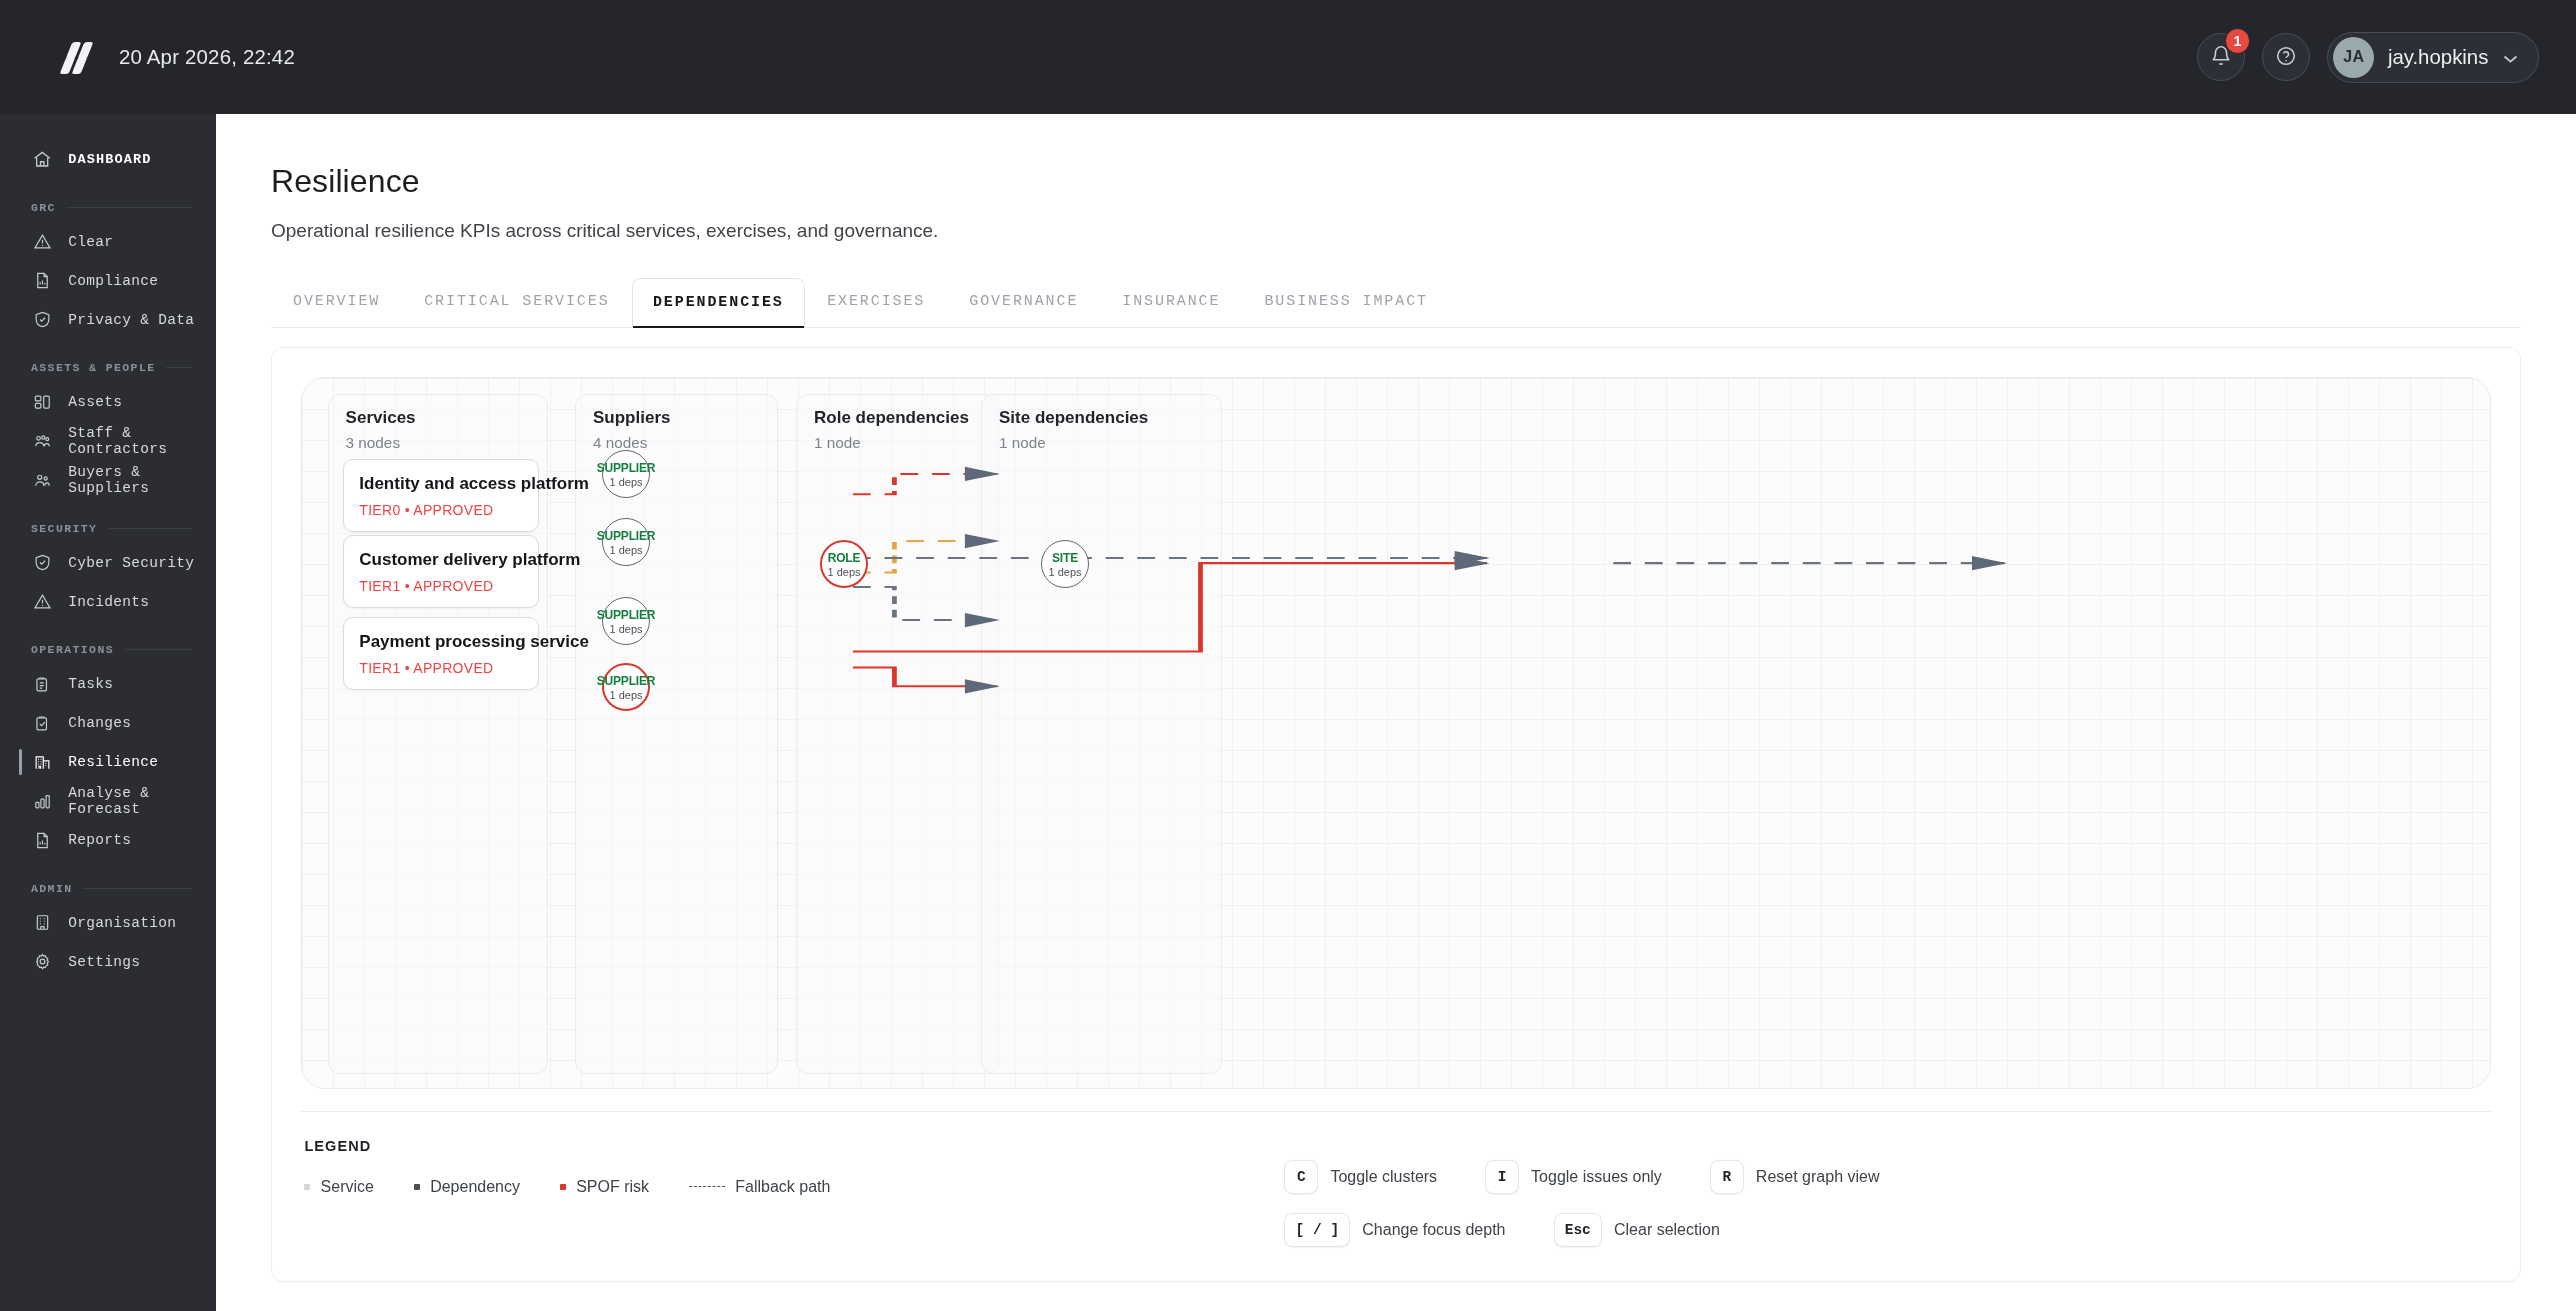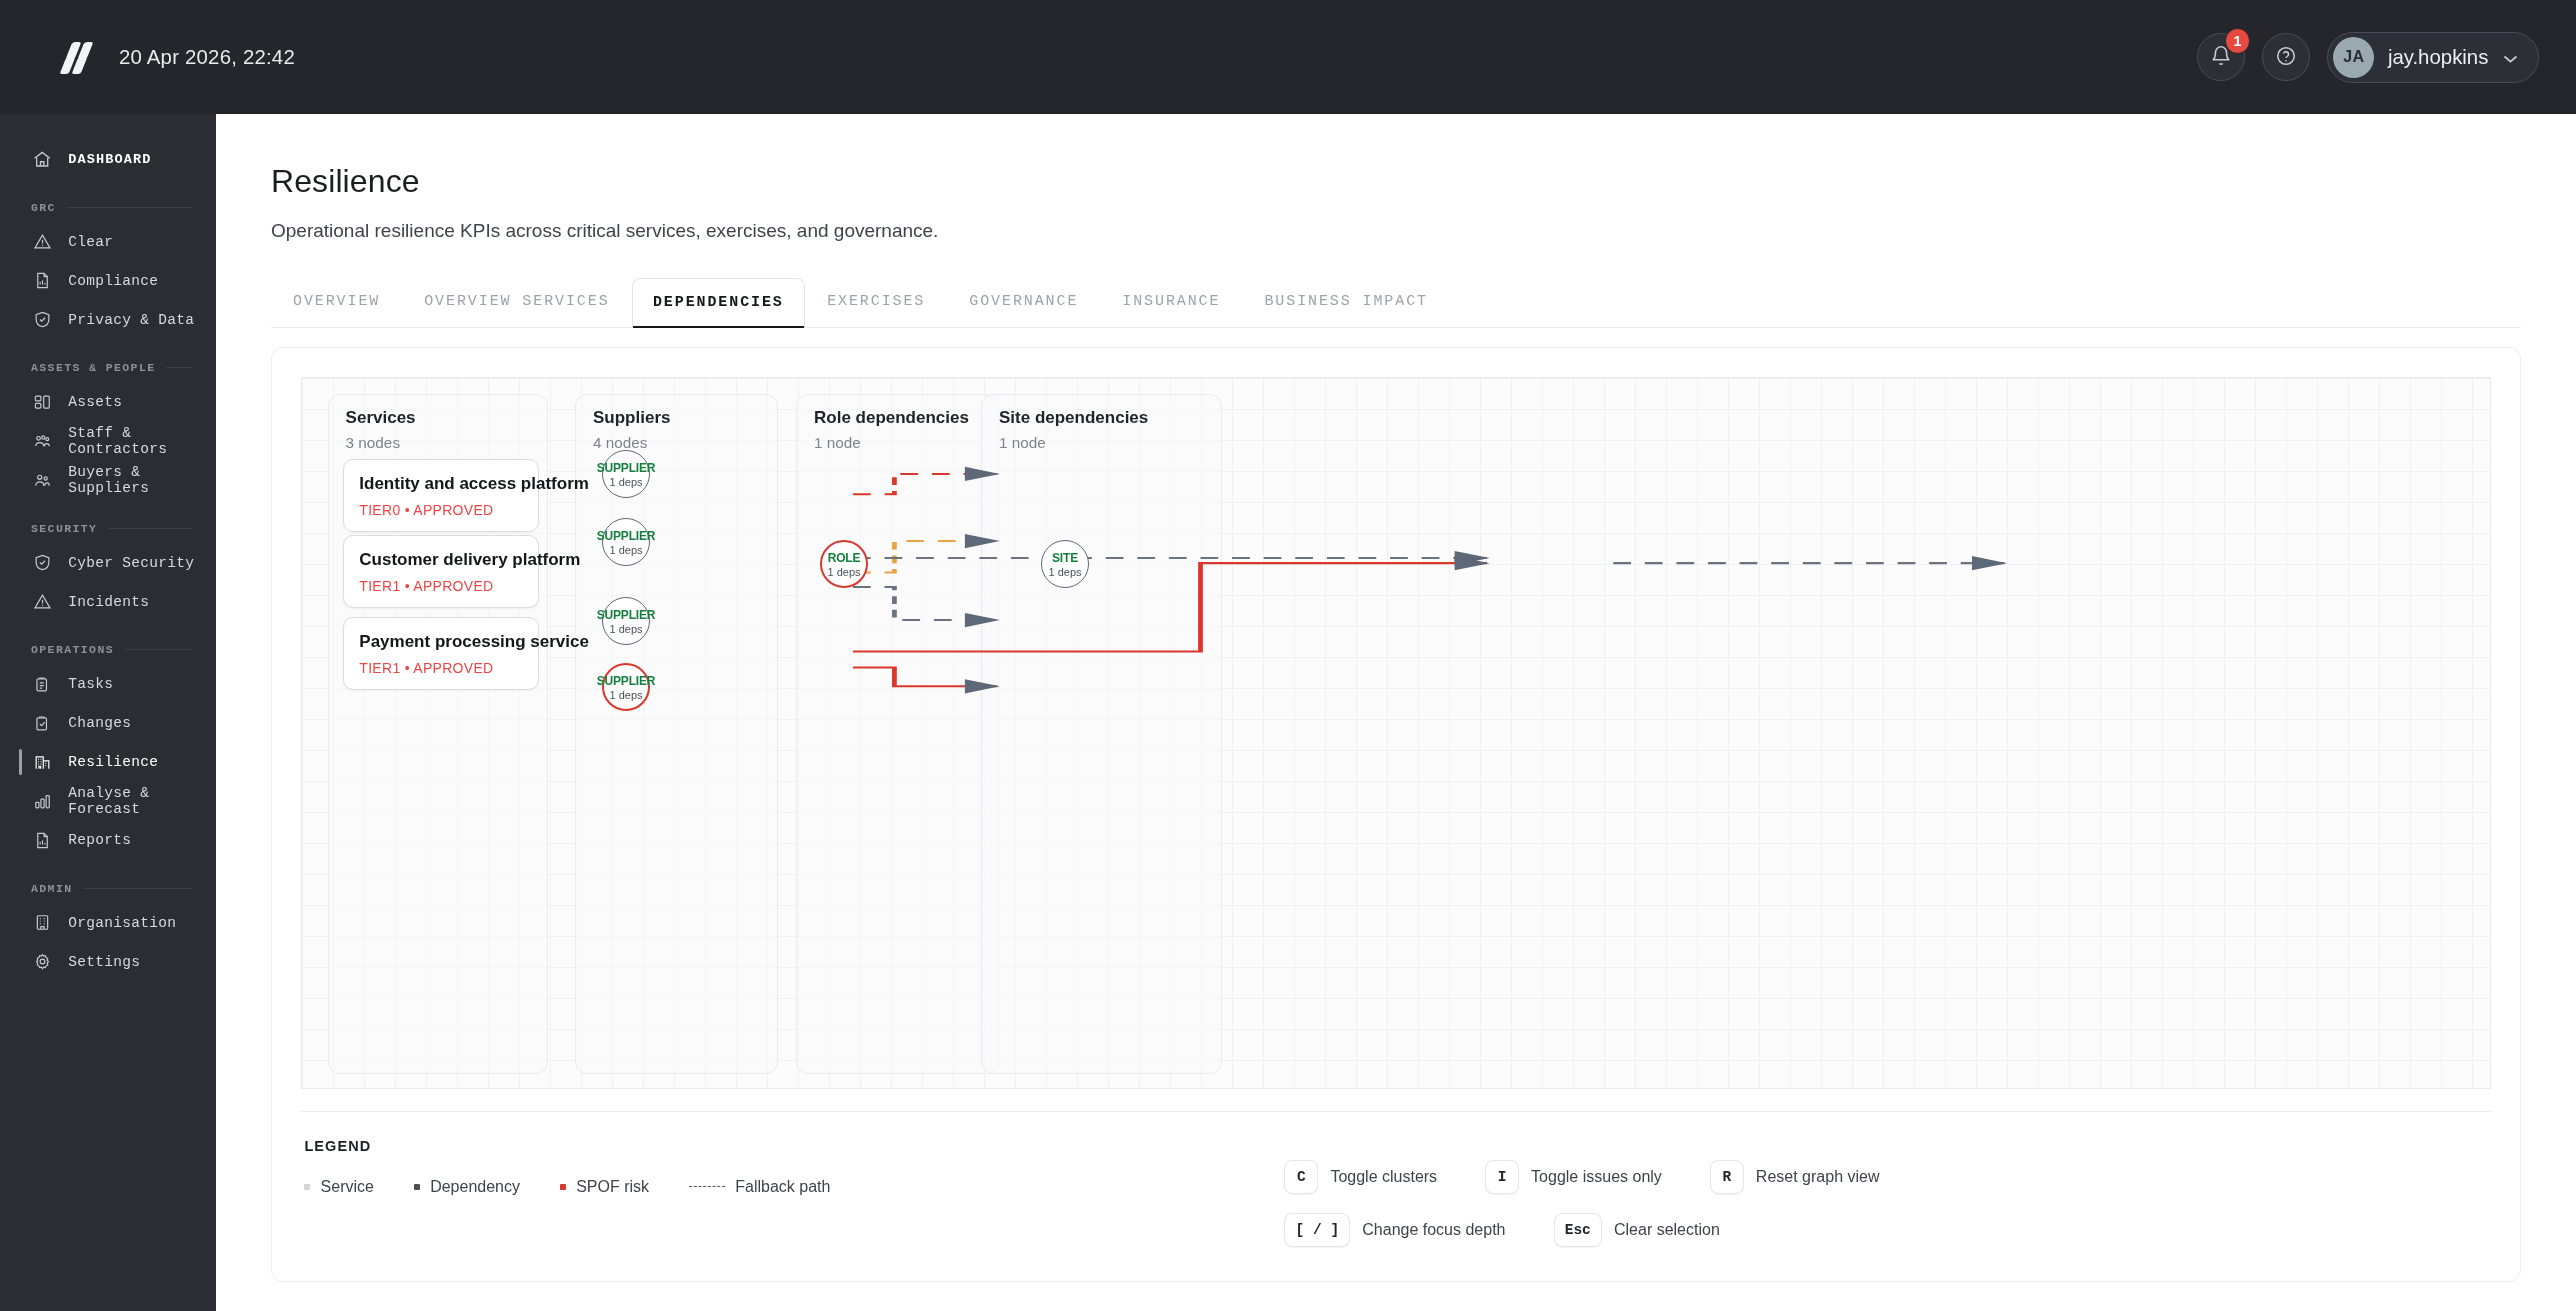--- a/index.html
+++ b/index.html
@@ -122,21 +122,21 @@
 
   
   .panel {
     margin-top: 19px;
     border: 0.9px solid #eceef0; border-radius: 12px;
     background: #fff;
     padding: 29px 29px 0 29px;
   }
   .canvas {
     position: relative; height: 712px;
-    border: 0.9px solid #e8eaed; border-radius: 1px;
+    border: 0.9px solid #e8eaed; border-radius: 24px;
     background-color: #fcfcfd;
     background-image:
       linear-gradient(to right, #f0f1f3 0.9px, transparent 0.9px),
       linear-gradient(to bottom, #f0f1f3 0.9px, transparent 0.9px);
     background-size: 31px 31px;
     overflow: hidden;
   }
   .cluster {
     position: absolute; top: 15.3px; height: 680px;
     border: 0.9px solid #e9ebee; border-radius: 12px;
@@ -432,21 +432,21 @@
       </div>
     </div>
 
     <div class="main">
 
       <div class="page-title">Resilience</div>
       <div class="page-sub">Operational resilience KPIs across critical services, exercises, and governance.</div>
 
       <div class="tabs">
         <div class="tab">OVERVIEW</div>
-        <div class="tab">OVERVIEW SERVICES</div>
+        <div class="tab">CRITICAL SERVICES</div>
         <div class="tab active">DEPENDENCIES</div>
         <div class="tab">EXERCISES</div>
         <div class="tab">GOVERNANCE</div>
         <div class="tab">INSURANCE</div>
         <div class="tab">BUSINESS IMPACT</div>
       </div>
 
       <div class="panel">
 
         <div class="canvas">

